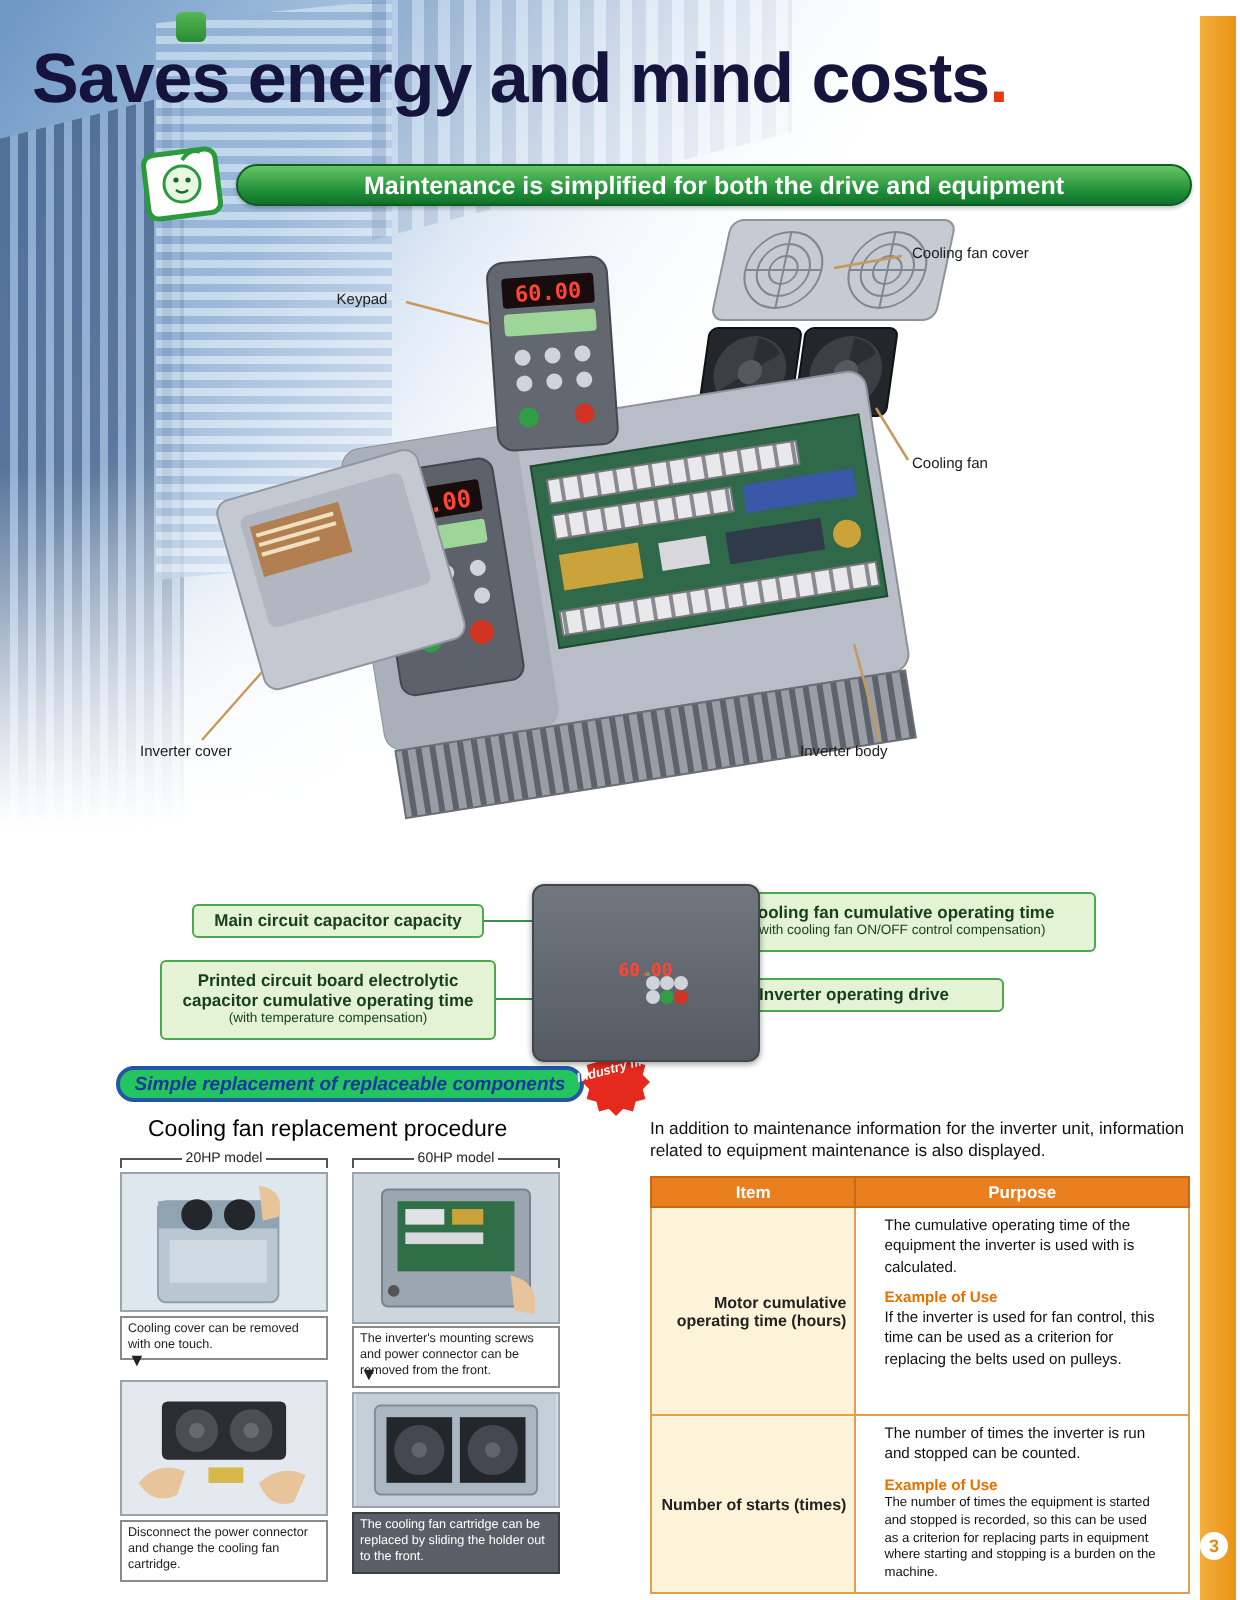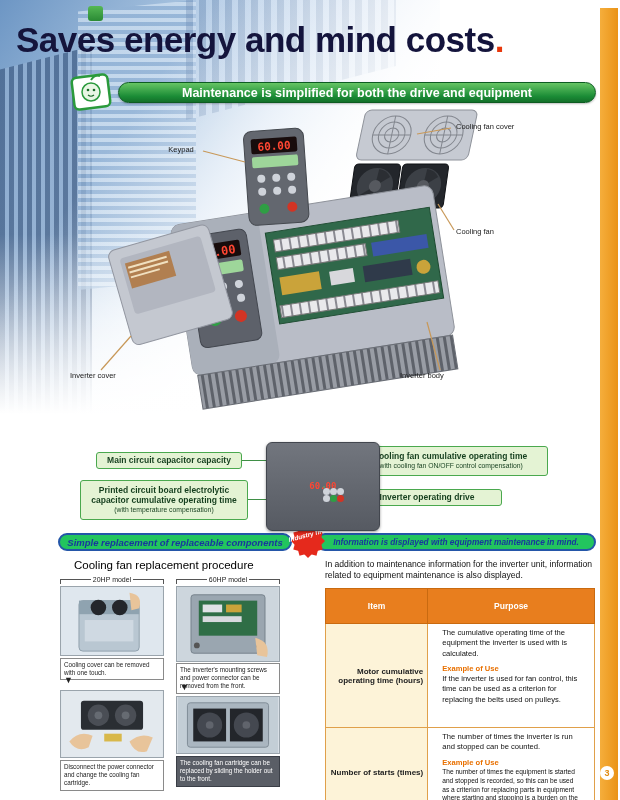--- a/index.html
+++ b/index.html
@@ -85,21 +85,21 @@
   .photo-thumb { position:absolute; border:1px solid #9aa4ac; overflow:hidden; background:#dde4ea; }
   .photo-thumb svg { display:block; width:100%; height:100%; }
   .caption { position:absolute; border:1px solid #8a8a8a; background:#fff; color:#222;
     font-size:6.3px; line-height:1.3; padding:2px 3px; }
   .caption.dark { background:#5a5e66; color:#fff; border-color:#3a3e46; }
   .step-arrow { position:absolute; font-size:9px; color:#222; }
 
   .intro { position:absolute; left:325px; top:559px; width:270px; font-size:8.6px; line-height:1.3; color:#111; }
   .info-table { position:absolute; left:325px; top:588px; width:270px; border-collapse:collapse; }
   .info-table th { background:#e87e1e; color:#fff; font-size:8.5px; font-weight:bold;
-    border:1px solid #c96a10; padding:12px; }
+    border:1px solid #c96a10; padding:2px; }
   .info-table td { border:1px solid #e0a04a; vertical-align:top; }
   td.item { background:#fdf3d8; width:38%; text-align:right; vertical-align:middle;
     font-weight:bold; font-size:8px; color:#222; padding:4px; }
   td.purpose { font-size:7.6px; color:#111; padding:4px 14px; line-height:1.35; }
   .example-label { color:#e87000; font-weight:bold; margin-top:5px; }
   tr.row2 .example-text { font-size:6.6px; }
 </style>
 </head>
 <body>
 
@@ -283,21 +283,20 @@
   <div class="burst">
     <svg viewBox="0 0 40 40">
       <g fill="#e5291c">
         <rect x="8" y="8" width="24" height="24" transform="rotate(15 20 20)"></rect>
         <rect x="8" y="8" width="24" height="24" transform="rotate(45 20 20)"></rect>
         <rect x="8" y="8" width="24" height="24" transform="rotate(75 20 20)"></rect>
       </g>
     </svg>
     <span class="burst-label">Industry first</span>
   </div>
-  <div class="pill pill-right">Information is displayed with equipment maintenance in mind.</div>
 
   <div class="subheader">Cooling fan replacement procedure</div>
   <div class="model-label" style="left:60px;top:576px;width:104px">
     <span>20HP model</span>
   </div>
   <div class="model-label" style="left:176px;top:576px;width:104px">
     <span>60HP model</span>
   </div>
 
   <div class="photo-thumb" style="left:60px;top:586px;width:104px;height:70px">

